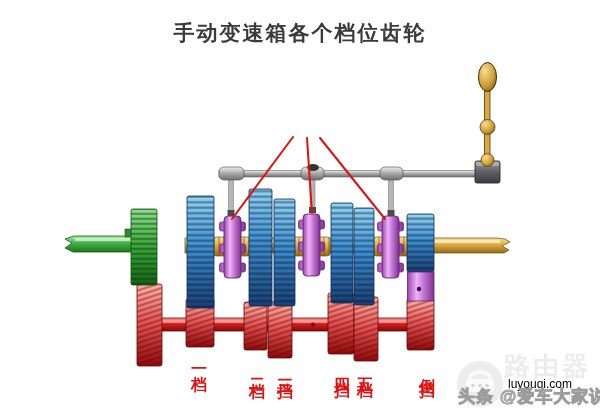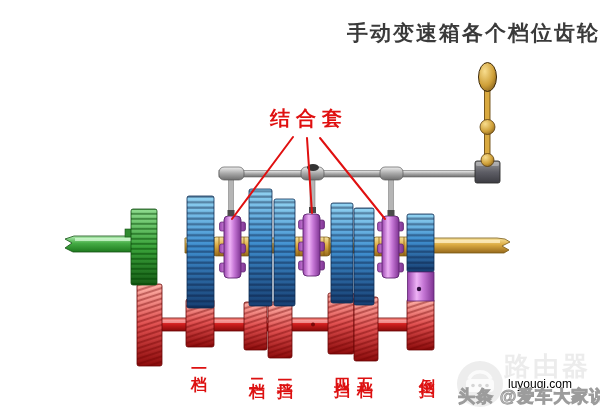--- a/index.html
+++ b/index.html
@@ -2,21 +2,21 @@
 <html><head>
 <meta charset="utf-8">
 <style>
   html,body { margin:0; padding:0; background:#fff; }
   .stage {
     position:relative; width:600px; height:414px; background:#ffffff;
     overflow:hidden; font-family:"Liberation Sans", sans-serif;
   }
   .stage svg { position:absolute; left:0; top:0; }
   .title {
-    position:absolute; left:0; top:19px; width:600px; text-align:right;
+    position:absolute; left:0; top:19px; width:600px; text-align:center;
     font-size:21px; font-weight:bold; color:#3a3a3a; letter-spacing:2px;
   }
   .callout {
     position:absolute; left:270px; top:105px; font-size:20px; font-weight:bold;
     color:#e01010; letter-spacing:6px;
   }
   .glabel {
     position:absolute; writing-mode:vertical-rl; text-orientation:upright;
     font-weight:bold; color:#dd1111; font-size:16px; letter-spacing:4px; line-height:1;
   }
@@ -254,21 +254,20 @@
     </g>
 
     <g stroke="#e01010" stroke-width="2" stroke-linecap="round">
       <line x1="293" y1="137" x2="232" y2="219"></line>
       <line x1="307" y1="138" x2="312" y2="213"></line>
       <line x1="320" y1="138" x2="385" y2="219"></line>
     </g>
   </svg>
 
   <div class="title">手动变速箱各个档位齿轮</div>
-  <div class="callout">结合套</div>
 
   <div class="glabel" style="left:191px; top:359px;">一档</div>
   <div class="glabel" style="left:249px; top:366px;">二档</div>
   <div class="glabel" style="left:277px; top:366px;">三挡</div>
   <div class="glabel" style="left:334px; top:365px;">四挡</div>
   <div class="glabel" style="left:357px; top:365px;">五档</div>
   <div class="glabel" style="left:419px; top:365px;">倒挡</div>
 
   <div class="wm-brand">路由器</div>
   <div class="wm-domain">luyouqi.com</div>

